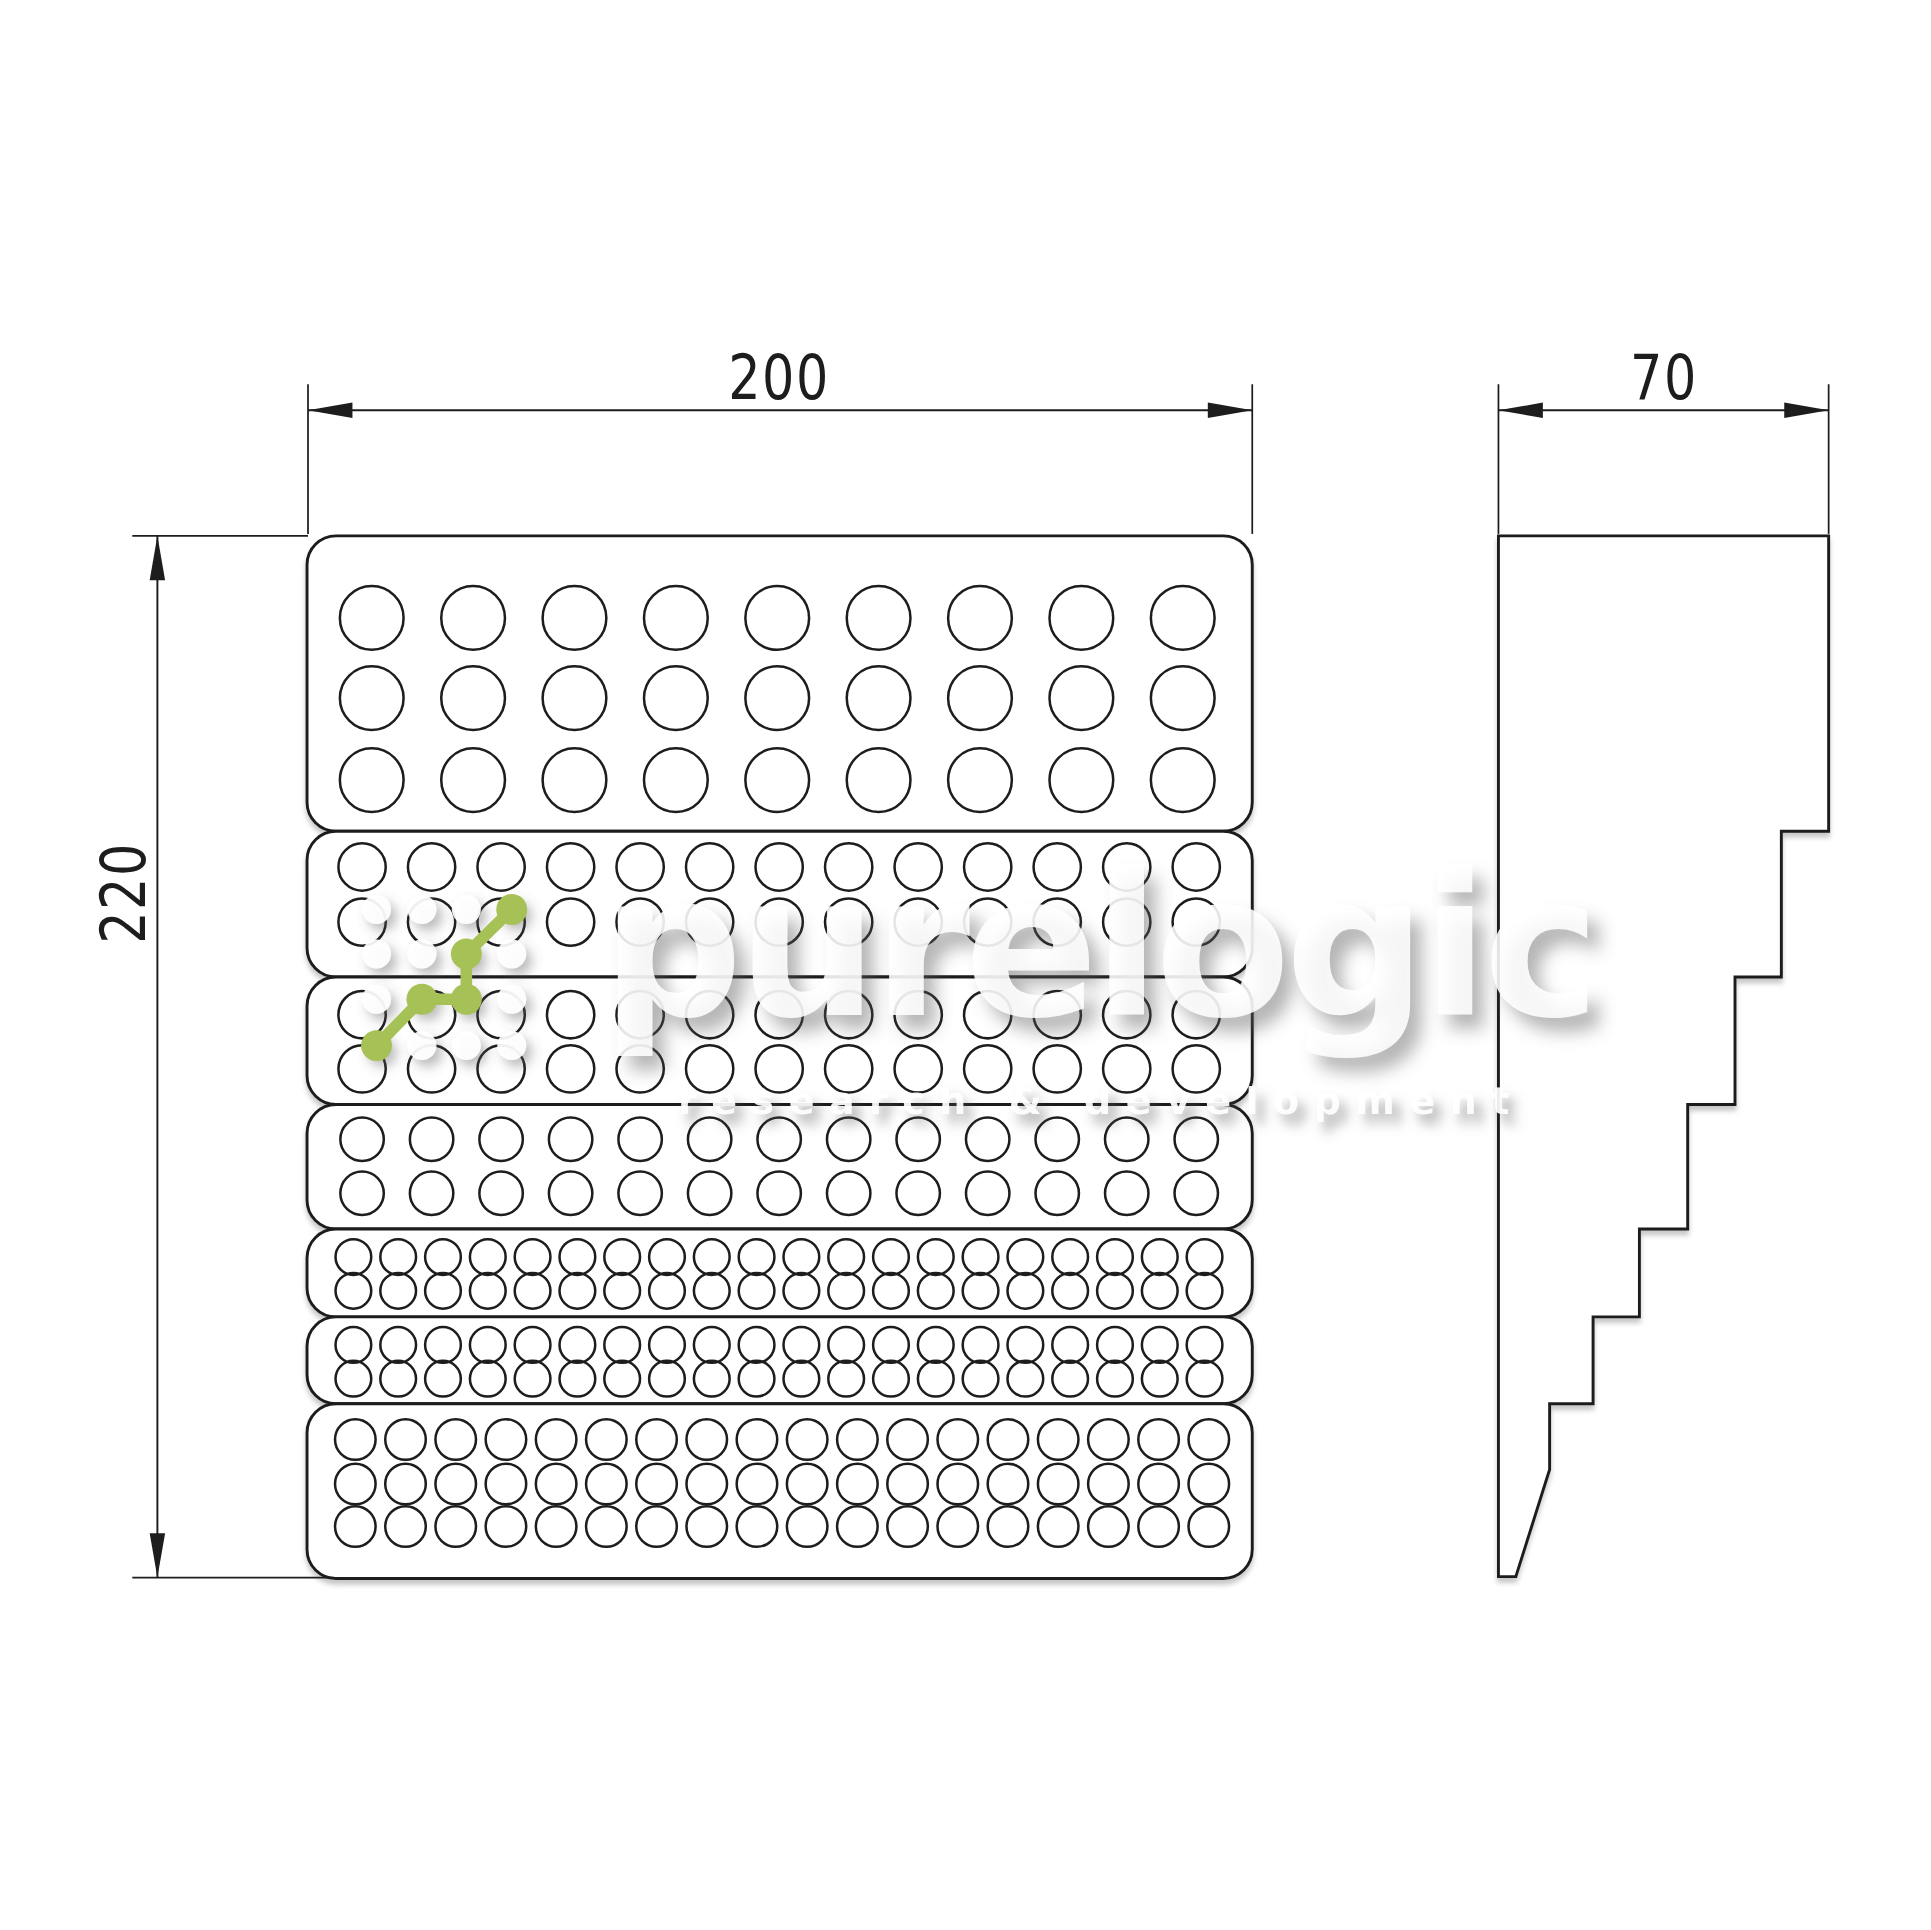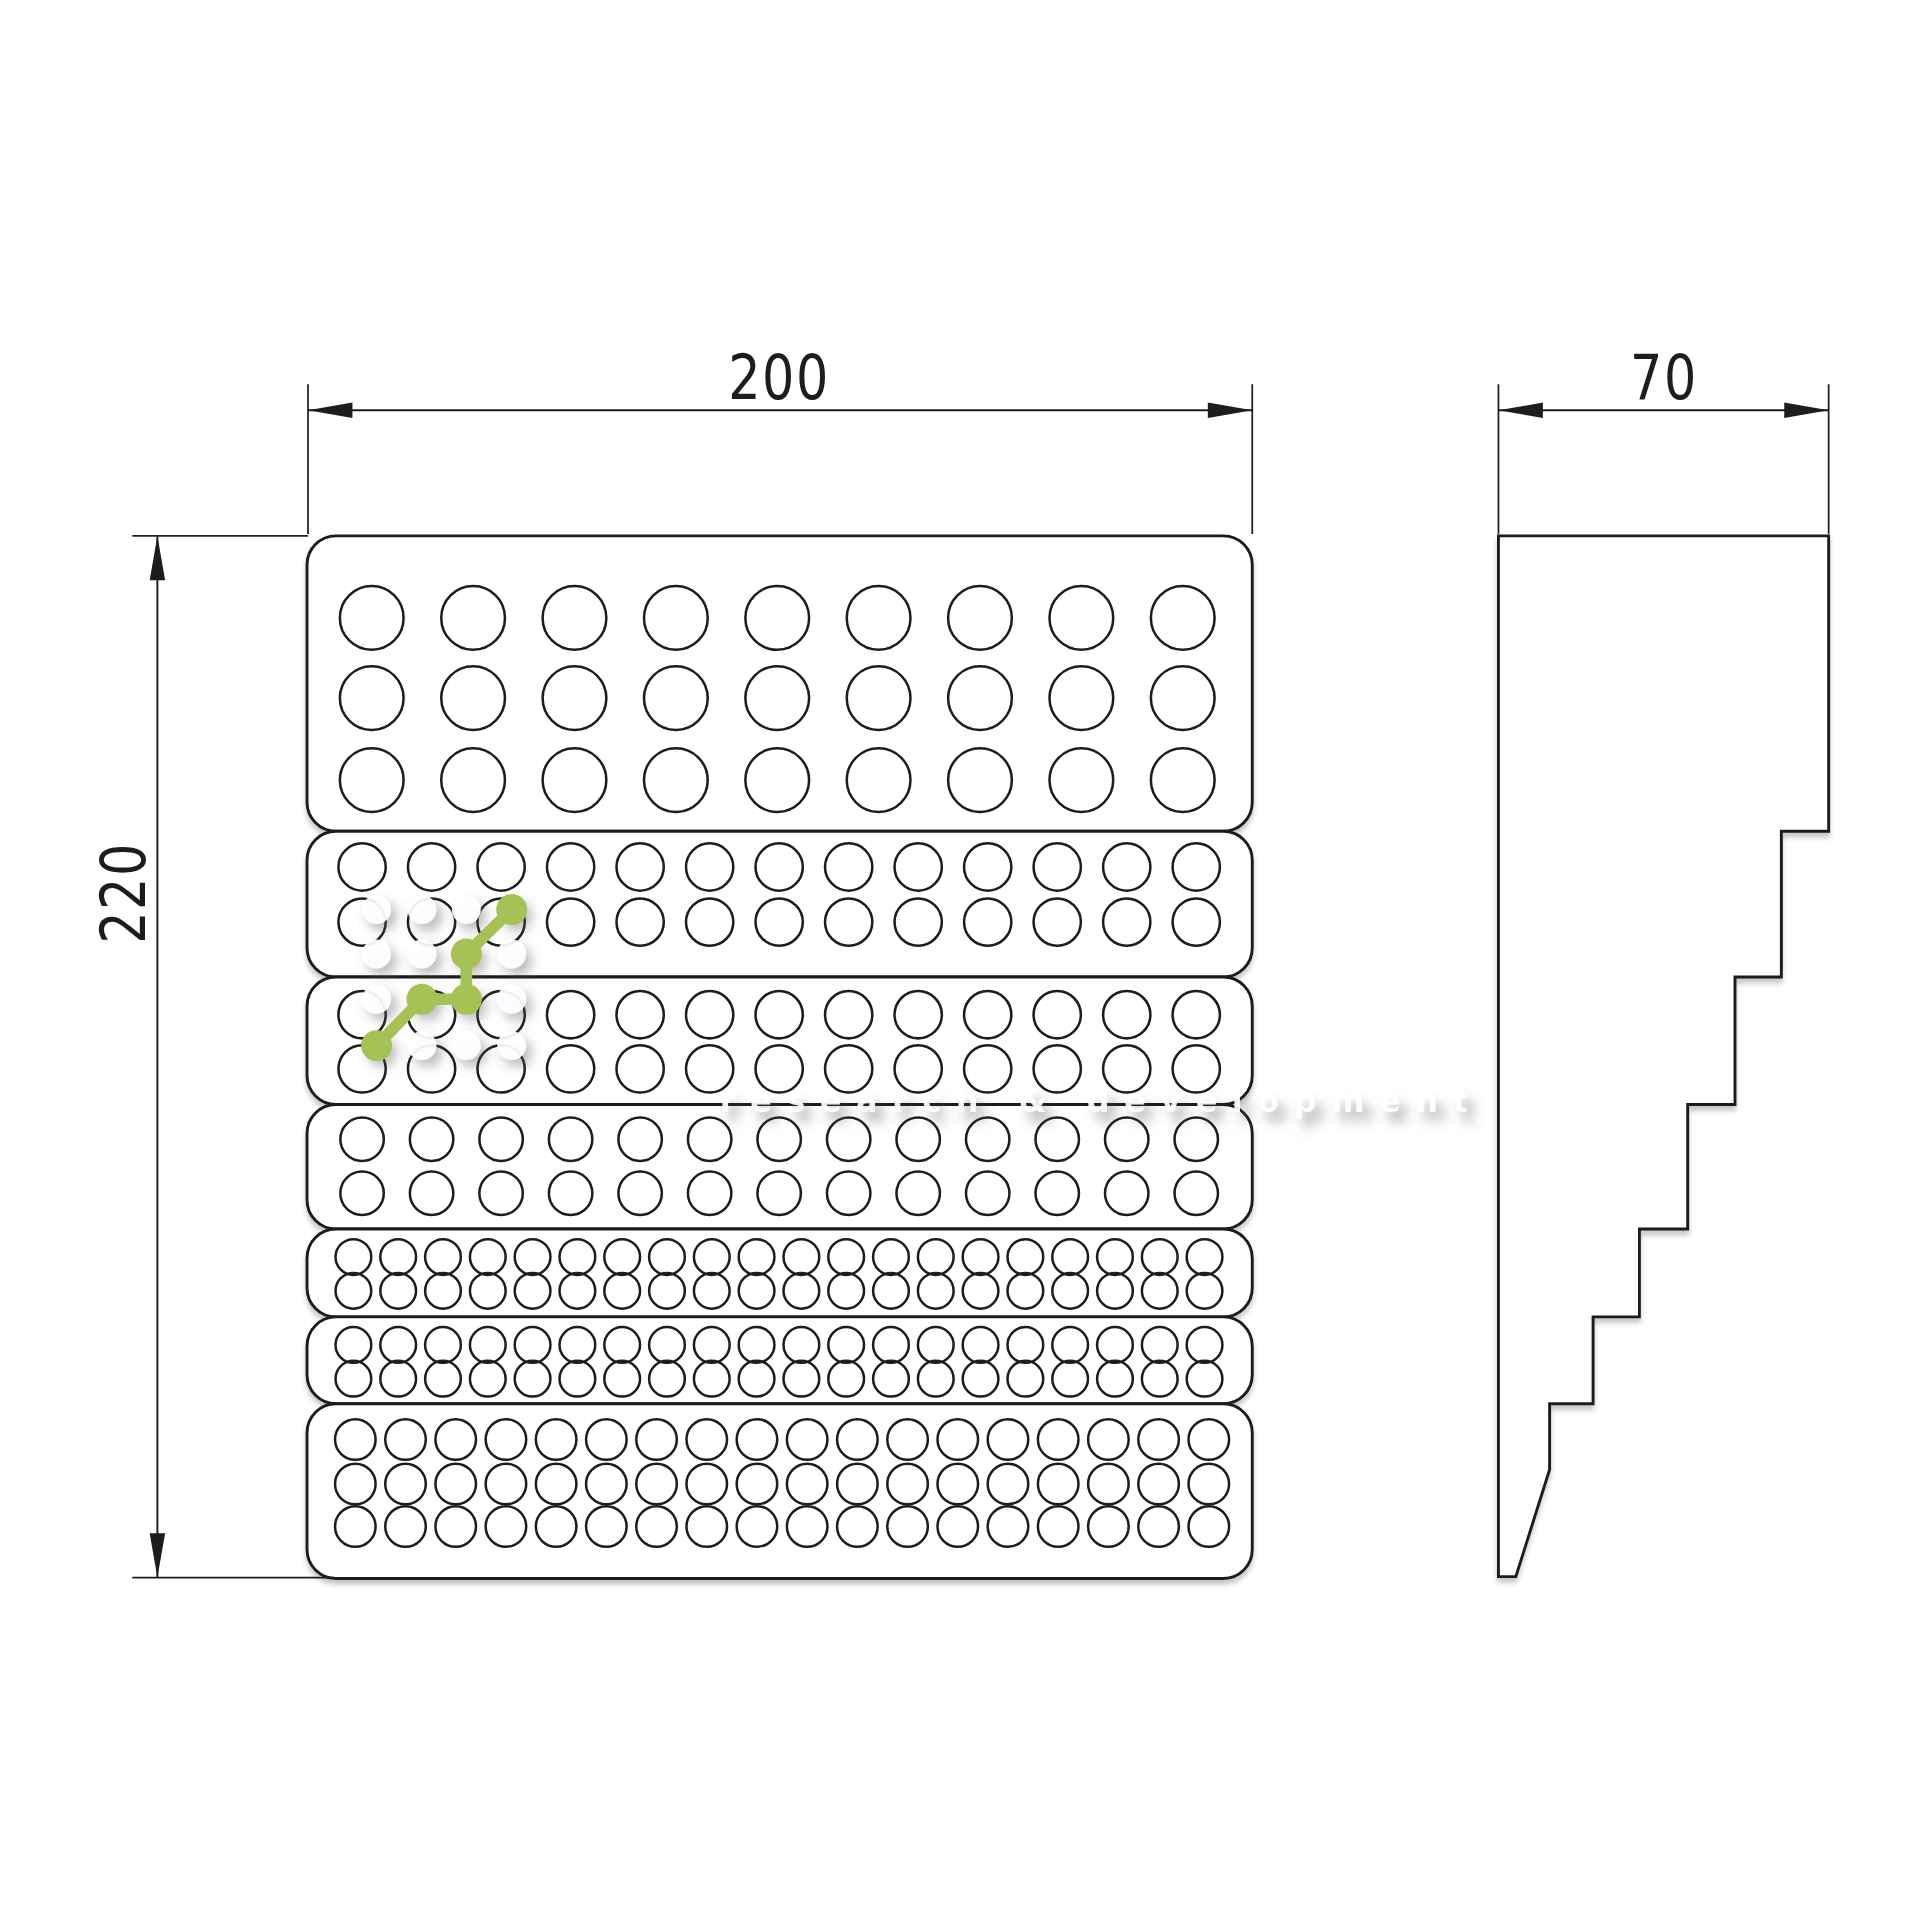--- a/index.html
+++ b/index.html
@@ -35,21 +35,21 @@
     letter-spacing:-5.8px;
     color:rgba(255,255,255,0.88);
     text-shadow:11.6px 13.5px 17.4px rgba(90,90,90,0.45);
     white-space:nowrap;
   }
   .wm-sub{
     position:absolute;
     left:1101px;top:1101px;
     transform:translate(-50%,-50%);
     font-weight:bold;
-    font-size:32px;
+    font-size:38px;
     letter-spacing:14.5px;
     color:rgba(255,255,255,0.92);
     text-shadow:7.7px 9.7px 11.6px rgba(90,90,90,0.5);
     white-space:nowrap;
   }
 </style>
 </head>
 <body>
 
 <div id="stage">
@@ -329,20 +329,21 @@
         <g>
           <line x1="137" y1="555" x2="319" y2="555" stroke-width="1.8"></line>
           <line x1="137" y1="1634" x2="345" y2="1634" stroke-width="1.8"></line>
           <line x1="163" y1="555" x2="163" y2="1634"></line>
           <polygon points="163,555 155,601 171,601" fill="#1d1d1d" stroke="none"></polygon>
           <polygon points="163,1634 155,1588 171,1588" fill="#1d1d1d" stroke="none"></polygon>
         </g>
       </g>
     </svg>
 
+  <div class="wm-brand">purelogic</div>
   <div class="wm-sub">research &amp; development</div>
 
   <svg id="svg-logo" width="1931" height="1930" viewBox="0 0 2000 1999">
       <g fill="rgba(255,255,255,0.92)">
         <circle cx="390" cy="942" r="15" filter="url(#dotShadow)"></circle>
         <circle cx="437" cy="942" r="15" filter="url(#dotShadow)"></circle>
         <circle cx="483" cy="942" r="15" filter="url(#dotShadow)"></circle>
         <circle cx="530" cy="942" r="15" filter="url(#dotShadow)"></circle>
         <circle cx="390" cy="988" r="15" filter="url(#dotShadow)"></circle>
         <circle cx="437" cy="988" r="15" filter="url(#dotShadow)"></circle>

